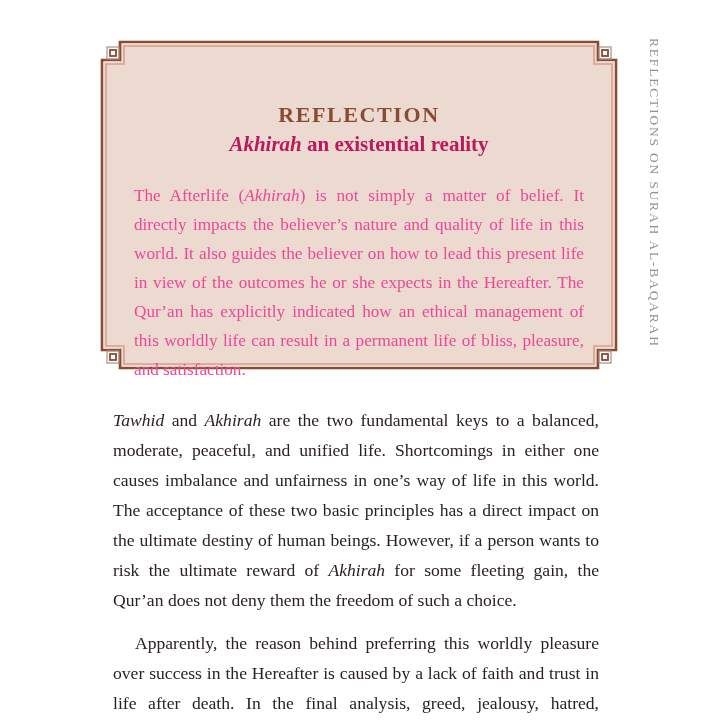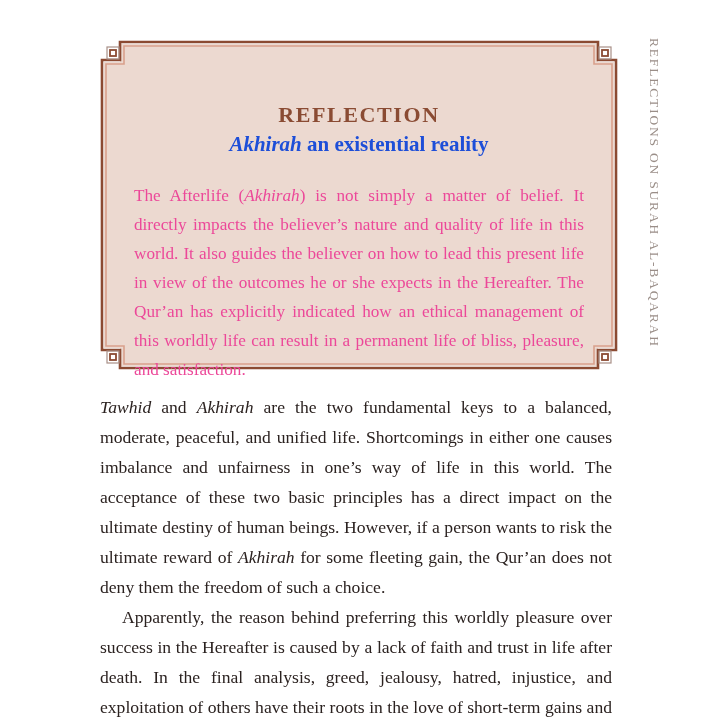--- a/index.html
+++ b/index.html
@@ -34,21 +34,21 @@
       font-size: 22px;
       letter-spacing: 1.6px;
       color: #8a4b33;
       font-weight: bold;
       margin: 0;
       line-height: 28px;
     }
     .box-subtitle {
       text-align: center;
       font-size: 21px;
-      color: #1d4ed8;
+      color: #be185d;
       font-weight: bold;
       margin: 0;
       line-height: 30px;
     }
     .box-subtitle i { font-weight: bold; }
     .box-body {
       margin-top: 22px;
       font-size: 17.2px;
       line-height: 29px;
       text-align: justify;
@@ -67,21 +67,21 @@
     .main-text {
       position: absolute;
       left: 100px;
       top: 392px;
       width: 512px;
       font-size: 17.6px;
       line-height: 30px;
       text-align: justify;
       color: #2b2220;
     }
-    .main-text p { margin: 0; }
+    .main-text p { margin: 13px; }
     .main-text p.indent { text-indent: 22px; }
   </style>
 </head>
 <body>
 
 <svg class="frame-svg" viewBox="0 0 720 720" xmlns="http://www.w3.org/2000/svg">
 
   <path d="M120,44 L598,44 L598,62 L614,62 L614,348 L598,348 L598,366 L120,366 L120,348 L104,348 L104,62 L120,62 Z" fill="#ecd9d0"></path>
 
   <path d="M120,42 L598,42 L598,60 L616,60 L616,350 L598,350 L598,368 L120,368 L120,350 L102,350 L102,60 L120,60 Z" fill="none" stroke="#8b4a32" stroke-width="2.6"></path>

